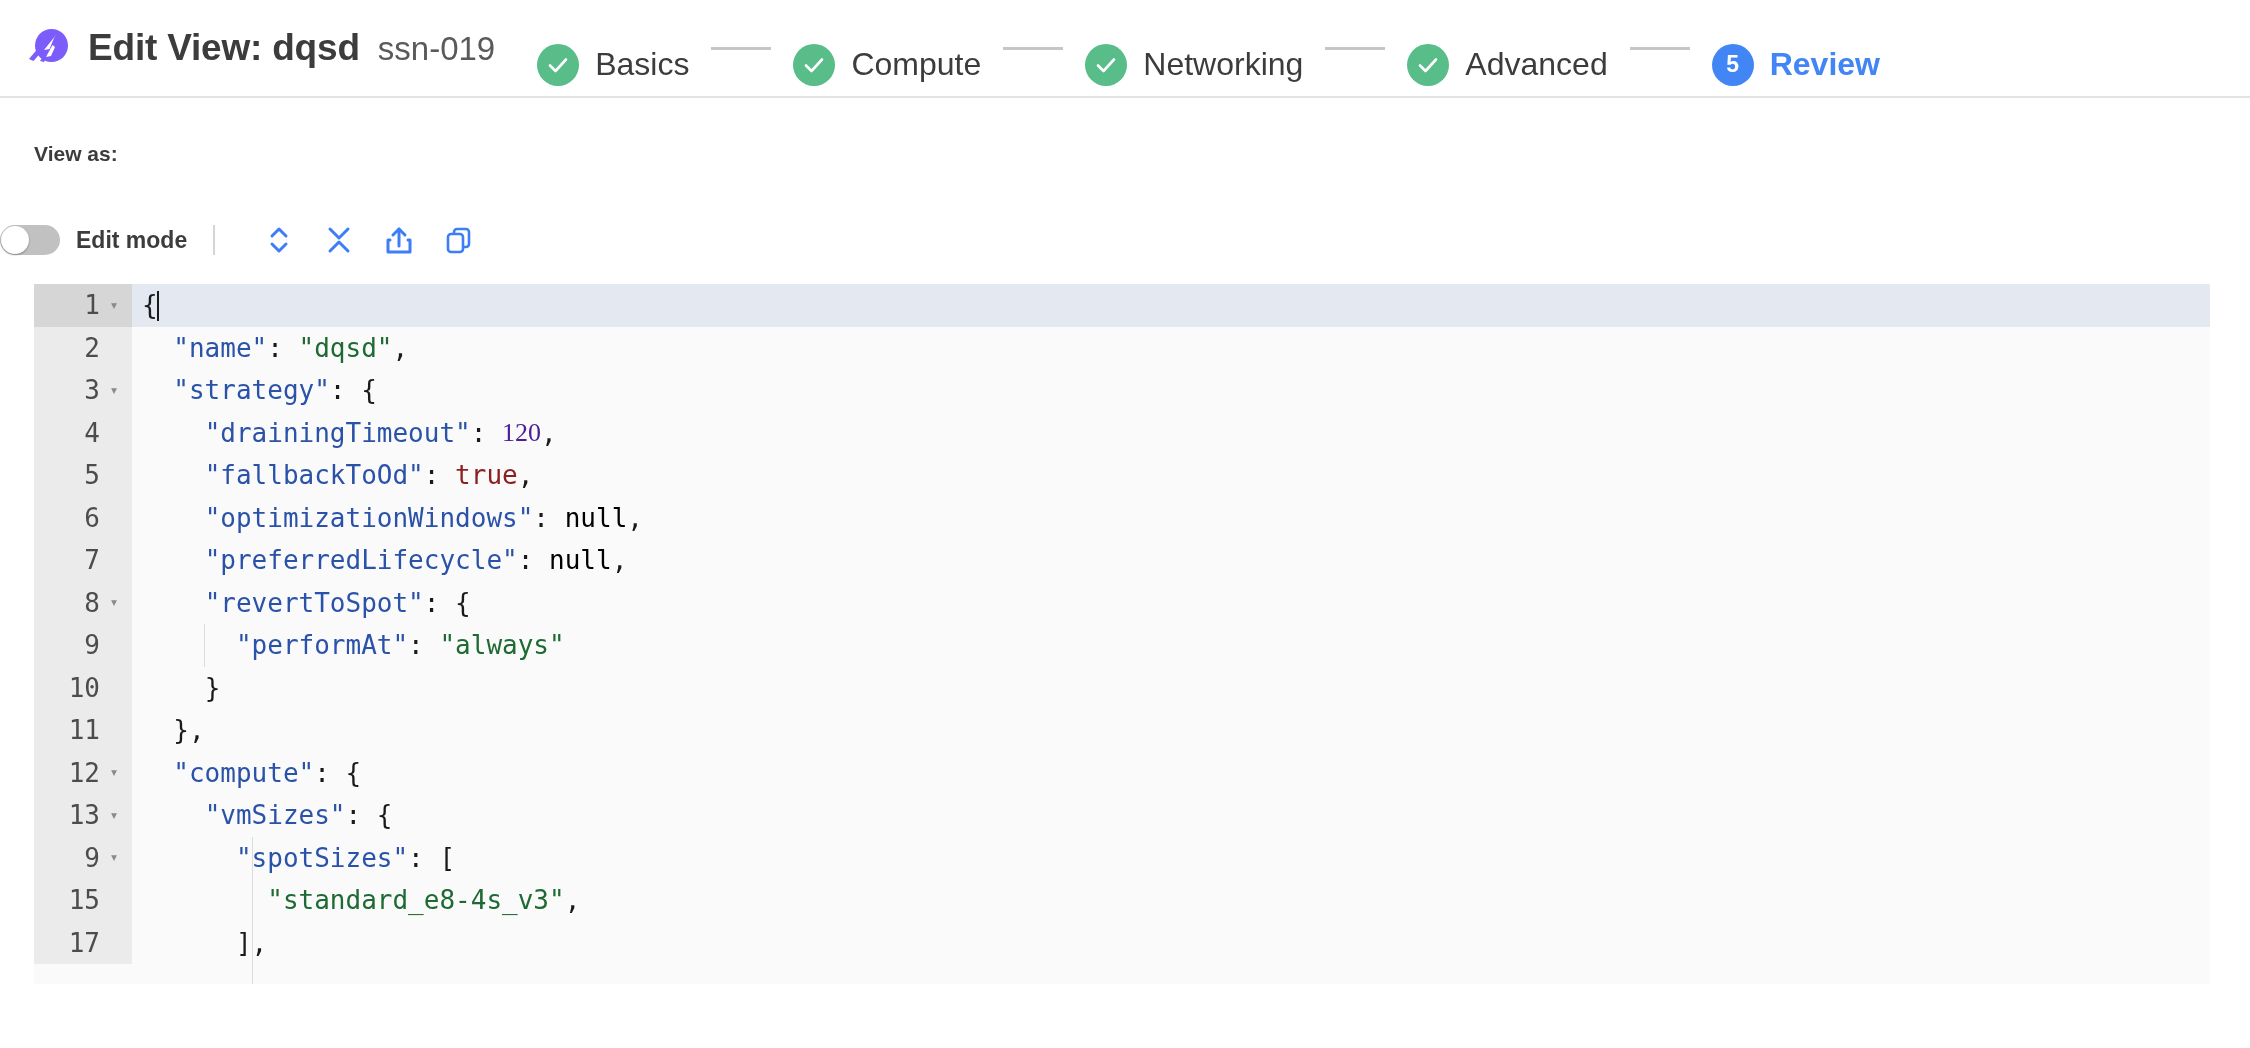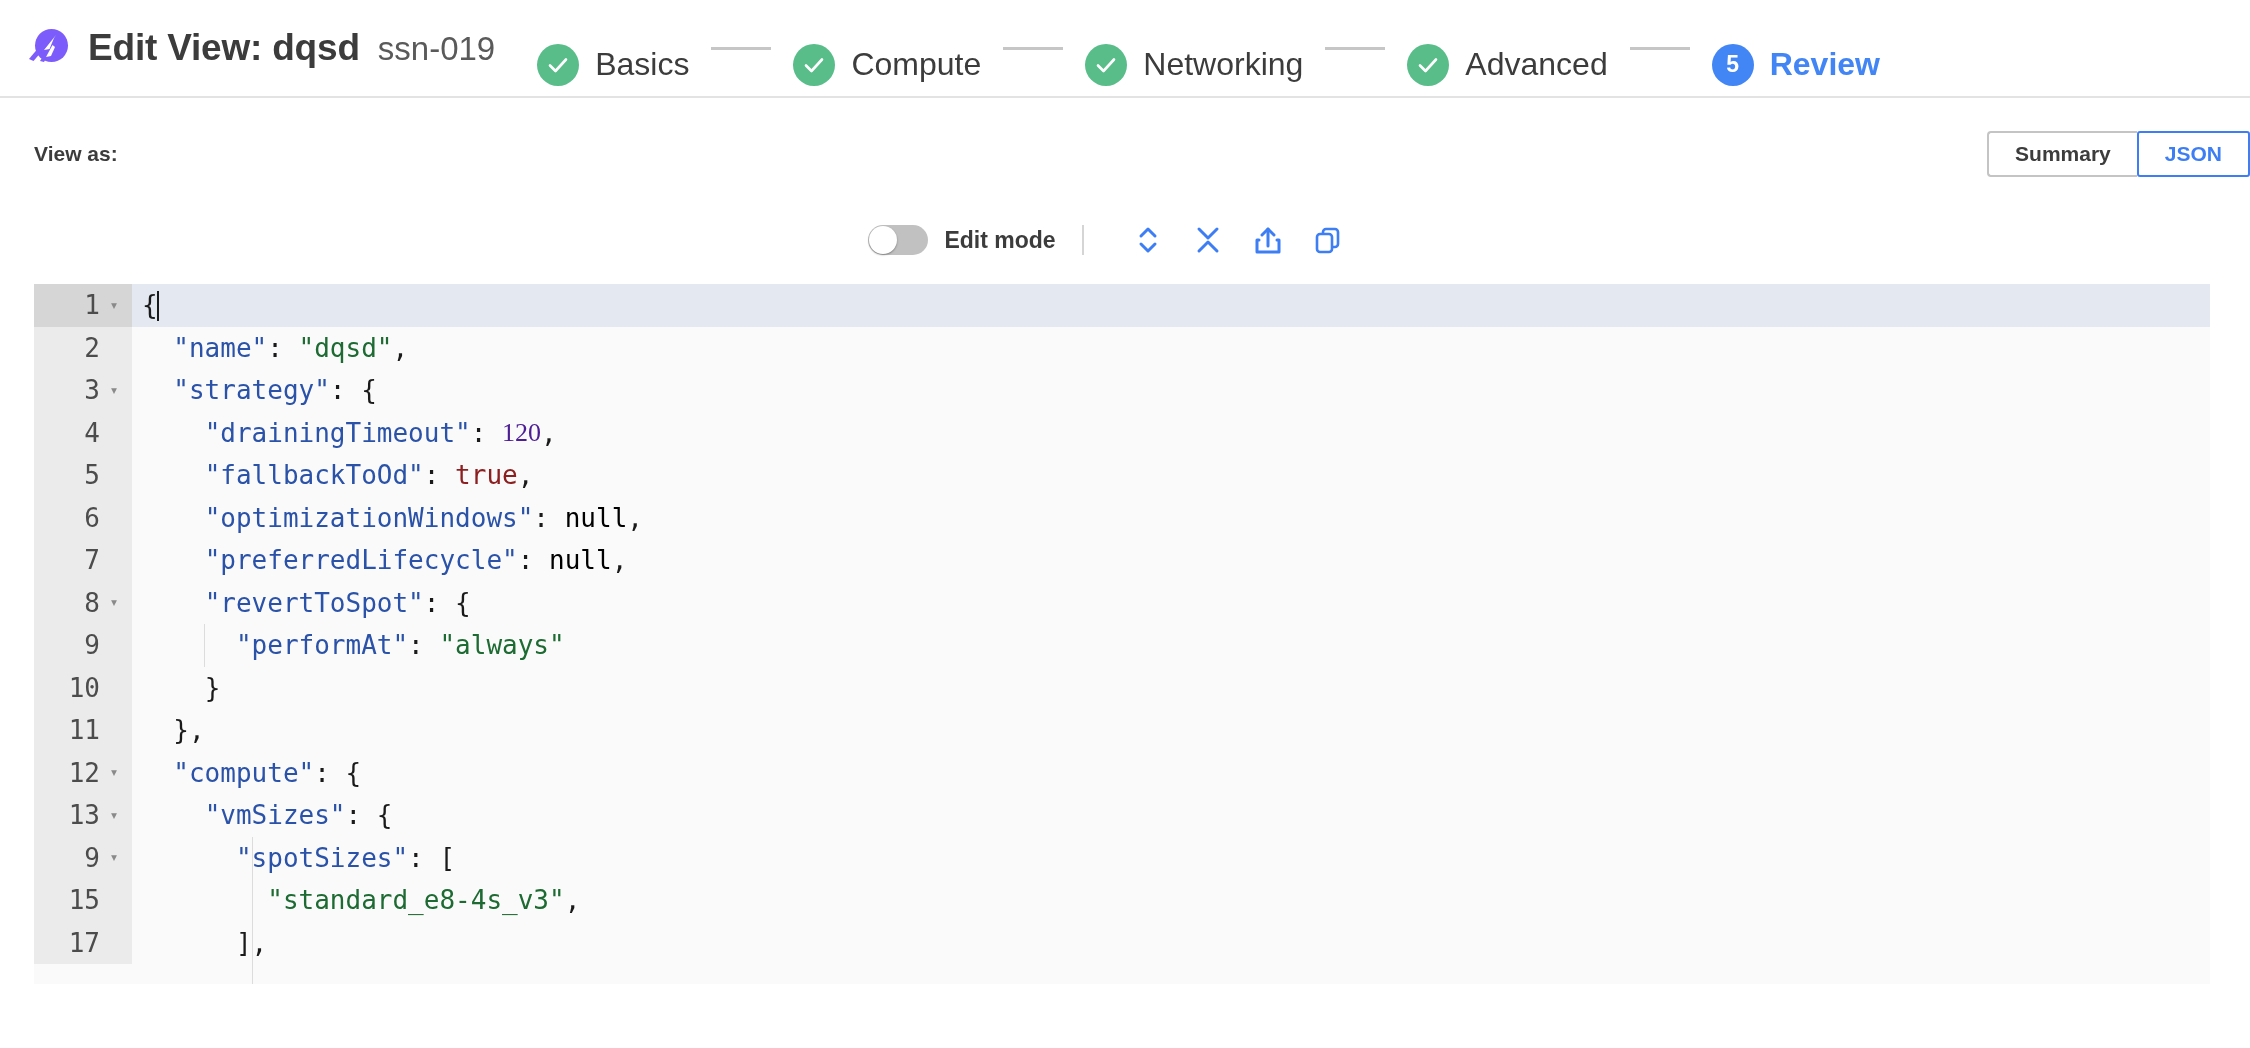--- a/index.html
+++ b/index.html
@@ -100,21 +100,20 @@
     margin: 0 22px;
     flex: 0 0 60px;
   }
 
   
   .viewas-row {
     display: flex;
     align-items: center;
     padding: 36px 0 0 34px;
     height: 76px;
-    justify-content: space-between;
   }
   .viewas-label {
     font-size: 21px;
     font-weight: bold;
     color: #3c3c3c;
     margin-right: 38px;
   }
   .segmented {
     display: flex;
     height: 46px;
@@ -139,21 +138,21 @@
     color: #3d7ef5;
     border: 2px solid #3d7ef5;
     border-radius: 3px;
     z-index: 2;
   }
 
   
   .editor-toolbar {
     display: flex;
     align-items: center;
-    justify-content: center;
+    justify-content: flex-start;
     padding-right: 32px;
     height: 64px;
     margin-top: 34px;
   }
   .toggle {
     width: 60px; height: 30px;
     border-radius: 15px;
     background: #c1c1c1;
     position: relative;
     flex: 0 0 60px;
@@ -335,24 +334,20 @@
         <span class="step-num">5</span>
       </div>
       <span class="step-label active-label">Review</span>
     </div>
 
   </div>
 </div>
 
 <div class="viewas-row">
   <span class="viewas-label">View as:</span>
-  <div class="segmented">
-    <div class="seg inactive">Summary</div>
-    <div class="seg active">JSON</div>
-  </div>
 </div>
 
 <div class="editor-toolbar">
 
   <div class="toggle">
     <div class="knob"></div>
   </div>
   <span class="toggle-label">Edit mode</span>
 
   <div class="tb-divider"></div>

